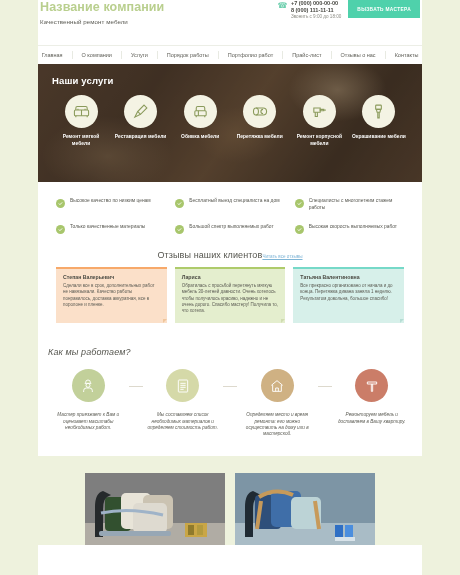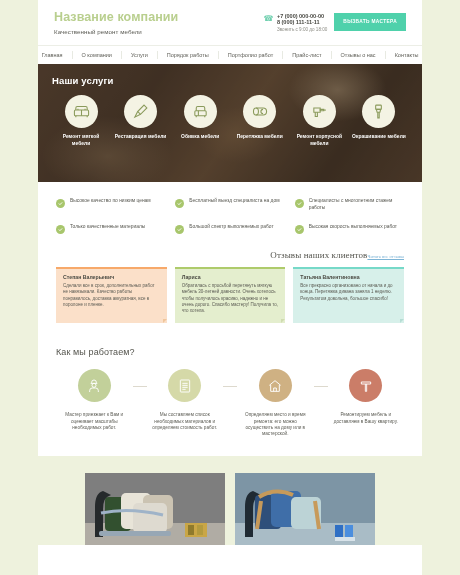--- a/index.html
+++ b/index.html
@@ -7,21 +7,21 @@
   body {
     font-family:"Liberation Sans", sans-serif;
     background:#eef2dd;
     color:#4a4a44;
     -webkit-font-smoothing:antialiased;
   }
   .page { width:460px; height:575px; position:relative; }
   .content { position:absolute; left:38px; top:0; width:384px; background:#ffffff; min-height:575px; }
 
   
-  .header { height:45px; display:flex; align-items:center; padding:0 16px; }
+  .header { height:45px; display:flex; align-items:flex-start; padding:0 2px; }
   .brand { flex:1; }
   .brand-name {
     font-size:12.5px; font-weight:bold; color:#b9cf8e; letter-spacing:.1px; line-height:15px;
   }
   .brand-tag { font-size:6.2px; color:#5c5c55; margin-top:2.5px; letter-spacing:.05px; }
 
   .header-right { display:flex; align-items:flex-start; gap:7px; }
   .phone-block { display:flex; align-items:flex-start; gap:3.5px; }
   .phone-icon { color:#6ecfae; font-size:8px; line-height:9px; margin-top:1px; }
   .phone-lines { line-height:1; }
@@ -68,39 +68,39 @@
   .benefit { display:flex; align-items:flex-start; gap:5px; }
   .check {
     width:9px; height:9px; border-radius:50%; background:#a8c66c; flex:0 0 9px;
     display:flex; align-items:center; justify-content:center; margin-top:.5px;
   }
   .check svg { width:5px; height:5px; }
   .benefit-text { font-size:4.9px; color:#56564f; line-height:6.6px; }
 
   
   .reviews { padding:6px 18px 0; }
-  .rev-head { display:flex; align-items:baseline; justify-content:flex-end; margin-bottom:7px;font-family:Liberation Serif, serif; }
+  .rev-head { display:flex; align-items:baseline; justify-content:center; margin-bottom:7px; }
   .sec-title { font-size:9px; color:#55554e; letter-spacing:.1px; }
   .rev-link { font-size:4.6px; color:#7fb5d6; text-decoration:underline; cursor:pointer; }
   .rev-row { display:flex; gap:8px; }
   .rev-card { flex:1; position:relative; padding:7px 7px 9px; }
   .rev-card:before { content:""; position:absolute; left:0; top:0; right:0; height:2.5px; }
   .rev-card.c0 { background:#fbe0c9; } .rev-card.c0:before { background:#f7a96a; }
   .rev-card.c1 { background:#e4eece; } .rev-card.c1:before { background:#aecb6b; }
   .rev-card.c2 { background:#d7f0ea; } .rev-card.c2:before { background:#76d9c8; }
   .rev-card:after { content:""; position:absolute; right:0; bottom:0;
     border-width:0 0 4.5px 4.5px; border-style:solid; border-color:transparent; }
   .rev-card.c0:after { border-left-color:#f0c69c; }
   .rev-card.c1:after { border-left-color:#cfdcb0; }
   .rev-card.c2:after { border-left-color:#b6ddd4; }
   .rev-name { font-size:5.2px; font-weight:bold; color:#4a4a43; margin-bottom:3.5px; }
   .rev-text { font-size:4.5px; color:#5b5b53; line-height:6.2px; }
 
   
-  .steps-sec { padding:24px 18px 18px; }
+  .steps-sec { padding:24px 10px 18px;font-style:italic; }
   .steps-row { display:flex; align-items:flex-start; margin-top:12px; }
   .step { flex:1; display:flex; flex-direction:column; align-items:center; }
   .step-circle { width:33px; height:33px; border-radius:50%;
                  display:flex; align-items:center; justify-content:center; }
   .step-circle svg { width:16px; height:16px; }
   .step-text { font-size:4.7px; color:#5b5b53; text-align:center; line-height:6.4px;
                margin-top:10px; padding:0 4px; }
   .step-dash { width:14px; height:1px; background:#ddd9cd; margin-top:16.5px; flex:0 0 14px; }
 
   

